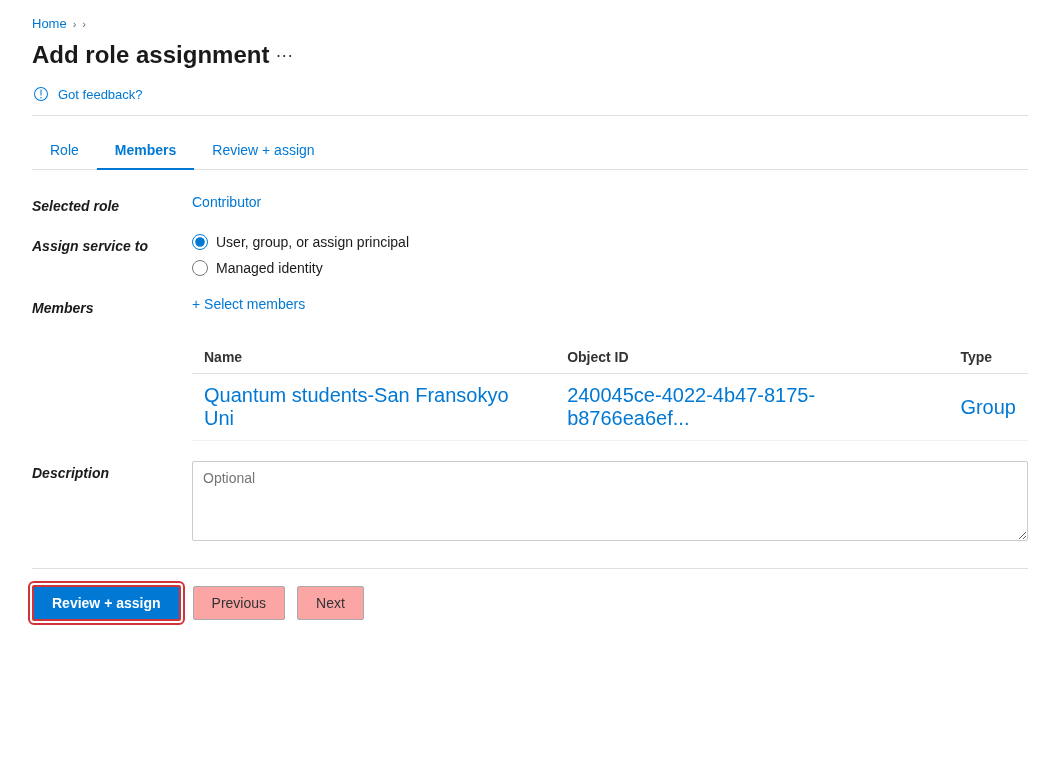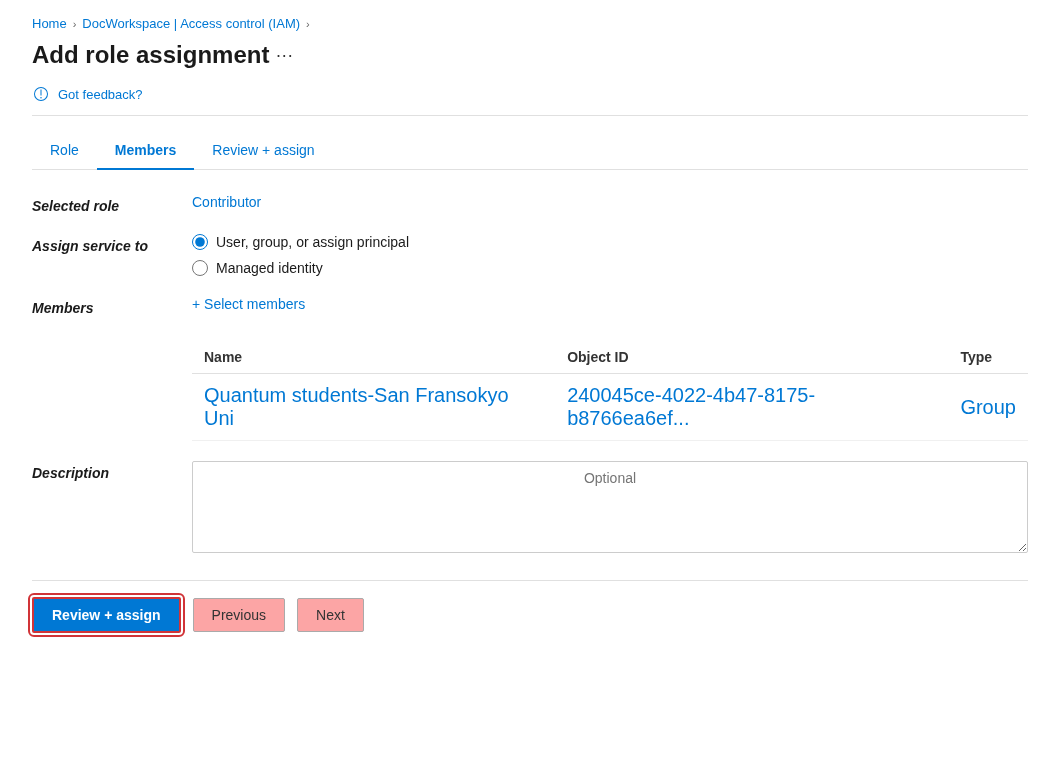--- a/index.html
+++ b/index.html
@@ -163,30 +163,29 @@
       color: #0078d4;
     }
     .member-objectid-cell {
       color: #0078d4;
     }
     .member-type-cell {
       color: #0078d4;
     }
     .description-textarea {
       width: 100%;
-      height: 92px;
+      height: 80px;
       border: 1px solid #ccc;
       border-radius: 2px;
       padding: 8px 10px;
       font-size: 14px;
       font-family: inherit;
       color: #999;
       resize: vertical;
       outline: none;
-      text-align: center;
     }
     .footer-bar {
       display: flex;
       align-items: center;
       gap: 12px;
       padding: 16px 0;
       border-top: 1px solid #e0e0e0;
       margin-top: 20px;
     }
     .btn-review-assign {
@@ -219,21 +218,20 @@
     }
   </style>
 </head>
 <body>
 
 <div class="page">
 
   <nav class="breadcrumb">
     <a href="#">Home</a>
     <span class="chevron">›</span>
-    <a href="#">DocWorkspace | Access control (IAM)</a>
     <span class="chevron">›</span>
   </nav>
 
   <div class="page-title-row">
     <h1 class="page-title">Add role assignment</h1>
     <button class="ellipsis-btn">···</button>
   </div>
 
   <div class="feedback-row">
     <span class="feedback-icon">

